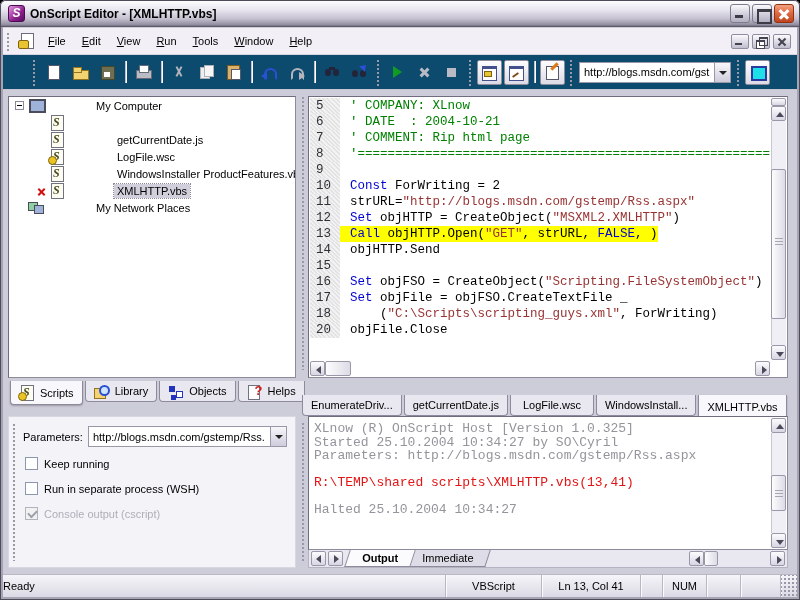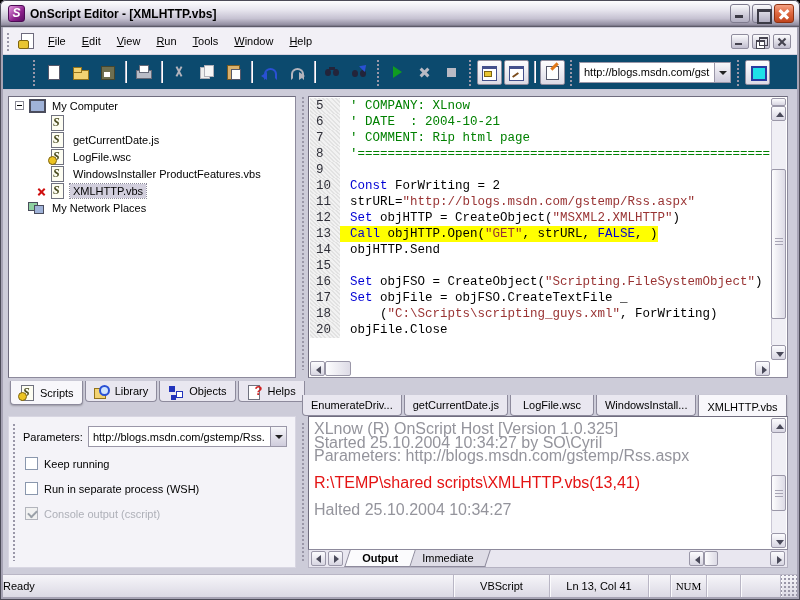--- a/index.html
+++ b/index.html
@@ -101,21 +101,21 @@
   .i-computer::after{content:"";position:absolute;left:4px;bottom:0;width:9px;height:2px;background:#4a4c5c;}
   .i-network::before{content:"";position:absolute;left:0;top:2px;width:8px;height:7px;border:1px solid #4a4c5c;background:#8ed0a0;}
   .i-network::after{content:"";position:absolute;right:1px;bottom:1px;width:8px;height:7px;border:1px solid #4a4c5c;background:#9fb2d8;}
   .i-script{font-family:"Liberation Serif","DejaVu Serif",serif;}
   .i-script::before{content:"";position:absolute;left:2px;top:0;width:11px;height:14px;background:#fdfdf2;border:1px solid #70727f;}
   .i-script .glyph{position:absolute;left:4px;top:0px;font-size:12px;font-weight:bold;font-style:italic;color:#4a4c20;z-index:1;}
   .i-gear::after{content:"";position:absolute;left:-1px;bottom:-1px;width:7px;height:7px;background:#ecc421;border:1px solid #7e6410;border-radius:50%;z-index:2;}
   .marker-x{position:absolute;left:28px;top:5px;width:9px;height:9px;z-index:2;}
   .marker-x::before,.marker-x::after{content:"";position:absolute;left:0;top:4px;width:9px;height:2px;background:#cf1010;}
   .marker-x::before{transform:rotate(45deg);} .marker-x::after{transform:rotate(-45deg);}
-  .tree-label{padding:1px 3px;}
+  .tree-label{padding:1px 3px;margin-left:44px;}
   .tree-row.selected .tree-label{background:#d2cfdd;outline:1px dotted #8c8a9a;}
   
   .tabs-row{position:absolute;display:flex;align-items:flex-start;}
   #left-tabs{left:10px;top:381px;width:286px;height:26px;}
   .tab{height:21px;display:flex;align-items:center;justify-content:center;gap:4px;padding:0 8px;
     border:1px solid #8d8a9c;border-top:none;border-radius:0 0 4px 4px;background:#e9e7f0;margin-right:2px;white-space:nowrap;}
   .tab.active{background:#f8f7fb;height:24px;font-weight:normal;box-shadow:0 1px 2px rgba(0,0,0,.25);}
   .tab .t-icon{margin-right:0;}
   .i-library::before{content:"";position:absolute;left:0;top:4px;width:10px;height:9px;background:#f3d372;border:1px solid #93731b;}
   .i-library::after{content:"";position:absolute;right:1px;top:1px;width:7px;height:7px;border:2px solid #2a50d4;border-radius:50%;background:#cfe4ff;}
@@ -156,21 +156,21 @@
   .checkline{position:absolute;left:16px;display:flex;align-items:center;}
   .cb{width:13px;height:13px;background:#fff;border:1px solid #8a97ad;margin-right:6px;position:relative;flex:none;}
   .cb.checked::after{content:"";position:absolute;left:2px;top:2px;width:7px;height:4px;border-left:2px solid #9aa0a8;border-bottom:2px solid #9aa0a8;transform:rotate(-45deg);}
   .cb.disabled{background:#f1f1f1;border-color:#b2b4bc;}
   .checkline.disabled .cb-label{color:#aeb0b8;}
   
   #output-wrap{position:absolute;left:300px;top:416px;width:490px;height:152px;}
   #output-grip{position:absolute;left:1px;top:6px;bottom:6px;width:5px;background-image:radial-gradient(#9a97a8 36%,transparent 40%);background-size:4px 4px;}
   #console-box{position:absolute;left:8px;top:0;right:2px;height:134px;}
   #console-text{position:absolute;left:1px;top:1px;right:17px;bottom:1px;background:#fff;overflow:hidden;
-    font-family:Liberation Sans, sans-serif;font-size:16px;padding:4px 0 0 4px;}
+    font-family:Liberation Mono, monospace;font-size:13px;padding:4px 0 0 4px;}
   .out-line{height:13.5px;line-height:13.5px;white-space:pre;}
   .out-info{color:#94949c;} .out-err{color:#e41414;}
   #output-tabs-row{position:absolute;left:8px;bottom:0;right:2px;height:18px;display:flex;align-items:center;background:#e9e7f0;border:1px solid #b5b2c2;border-top:none;}
   .nav-btn{width:15px;height:15px;position:relative;background:linear-gradient(#fcfcfe,#d8d6e2);border:1px solid #9a97a8;border-radius:2px;margin-left:2px;flex:none;}
   .nav-btn .arr-lf{left:4px;top:3px;} .nav-btn .arr-rt{left:5px;top:3px;}
   .sheet-tabs{display:flex;align-items:stretch;height:100%;margin-left:4px;}
   .sheet-tab{position:relative;padding:2px 14px;transform:skewX(-18deg);border:1px solid #8d8a9c;border-top:none;background:#dedce6;margin-right:-6px;}
   .sheet-tab .stl{display:block;transform:skewX(18deg);white-space:nowrap;}
   .sheet-tab.active{background:#fbfbfd;font-weight:bold;z-index:2;}
   #out-hscroll{margin-left:auto;width:96px;height:15px;position:relative;margin-right:2px;}
@@ -478,20 +478,20 @@
       </div>
     </div>
   </div>
 
   <div id="statusbar">
     <div id="sb-ready" class="sb-pane">Ready</div>
     <span id="sb-panes" style="display:flex;align-items:stretch;">
         <div class="sb-pane sb-c" style="width: 96px;">VBScript</div>
         <div class="sb-pane sb-c" style="width: 99px;">Ln 13, Col 41</div>
         <div class="sb-pane sb-c" style="width: 22px;"></div>
-        <div class="sb-pane sb-c" style="width: 36px; font-family: Liberation Serif, serif;">NUM</div>
+        <div class="sb-pane sb-c" style="width: 44px;">NUM</div>
         <div class="sb-pane sb-c" style="width: 34px;"></div>
         <div class="sb-pane sb-c" style="width: 40px;"></div>
       </span>
     <div id="sb-grip"></div>
   </div>
 
 </div>
 
 </body></html>

